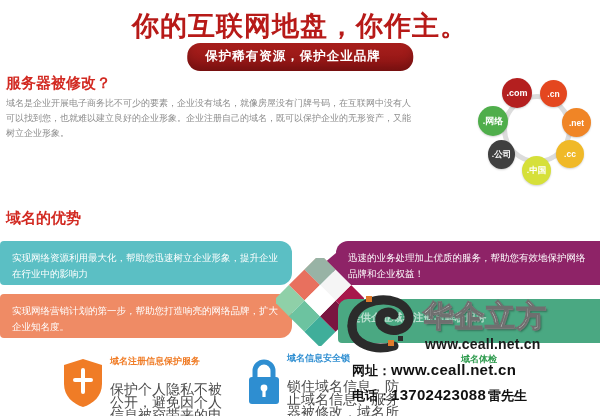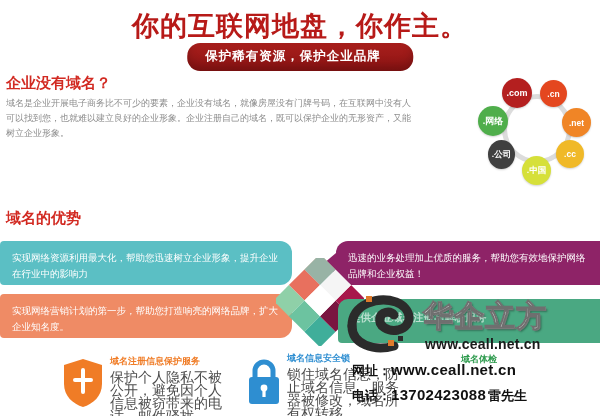--- a/index.html
+++ b/index.html
@@ -99,21 +99,21 @@
   .brand-url{
     position:absolute;left:425px;top:336px;font-size:14px;font-weight:bold;color:#1b1b1b;
     letter-spacing:.2px;
   }
   .brand-sub{
     position:absolute;left:461px;top:353px;font-size:9px;font-weight:bold;color:#2e9b4e;
   }
 
   
   .feat{position:absolute;}
-  .feat-head{font-size:9px;font-weight:bold;margin-bottom:3px;}
+  .feat-head{font-size:9px;font-weight:bold;margin-bottom:15px;}
   .feat-body{font-size:14px;line-height:13px;color:#4c4c4c;}
   .feat-shield{left:110px;top:355px;width:122px;}
   .feat-shield .feat-head{color:#f07c26;}
   .feat-lock{left:287px;top:352px;width:120px;}
   .feat-lock .feat-head{color:#2e8ed1;}
   .shield-ico{position:absolute;left:62px;top:358px;width:42px;height:50px;}
   .lock-ico{position:absolute;left:246px;top:358px;width:36px;height:48px;}
 
   
   .contact{position:absolute;left:352px;top:358px;font-size:14px;font-weight:bold;color:#111;}
@@ -123,21 +123,21 @@
   .contact-person{font-size:13px;margin-left:2px;}
 </style>
 </head>
 <body>
 
 <div class="page">
 
   <div class="hero-title">你的互联网地盘，你作主。</div>
   <div class="hero-ribbon">保护稀有资源，保护企业品牌</div>
 
-  <div class="sec1-title">企业没有域名？</div>
+  <div class="sec1-title">服务器被修改？</div>
   <div class="sec1-body">域名是企业开展电子商务比不可少的要素，企业没有域名，就像房屋没有门牌号码，在互联网中没有人可以找到您，也就难以建立良好的企业形象。企业注册自己的域名，既可以保护企业的无形资产，又能树立企业形象。</div>
 
   <div class="wheel">
     <div class="wheel-ring"></div>
     <div id="wheel-nodes">
         <div class="node big" style="left: 24px; top: 0px; width: 30px; height: 30px; background: rgb(180, 31, 31);">.com</div>
         <div class="node" style="left: 62px; top: 2px; width: 27px; height: 27px; background: rgb(228, 71, 31);">.cn</div>
         <div class="node" style="left: 84px; top: 30px; width: 29px; height: 29px; background: rgb(240, 133, 38);">.net</div>
         <div class="node" style="left: 78px; top: 62px; width: 28px; height: 28px; background: rgb(240, 185, 40);">.cc</div>
         <div class="node" style="left: 44px; top: 78px; width: 29px; height: 29px; background: rgb(214, 224, 58);">.中国</div>

